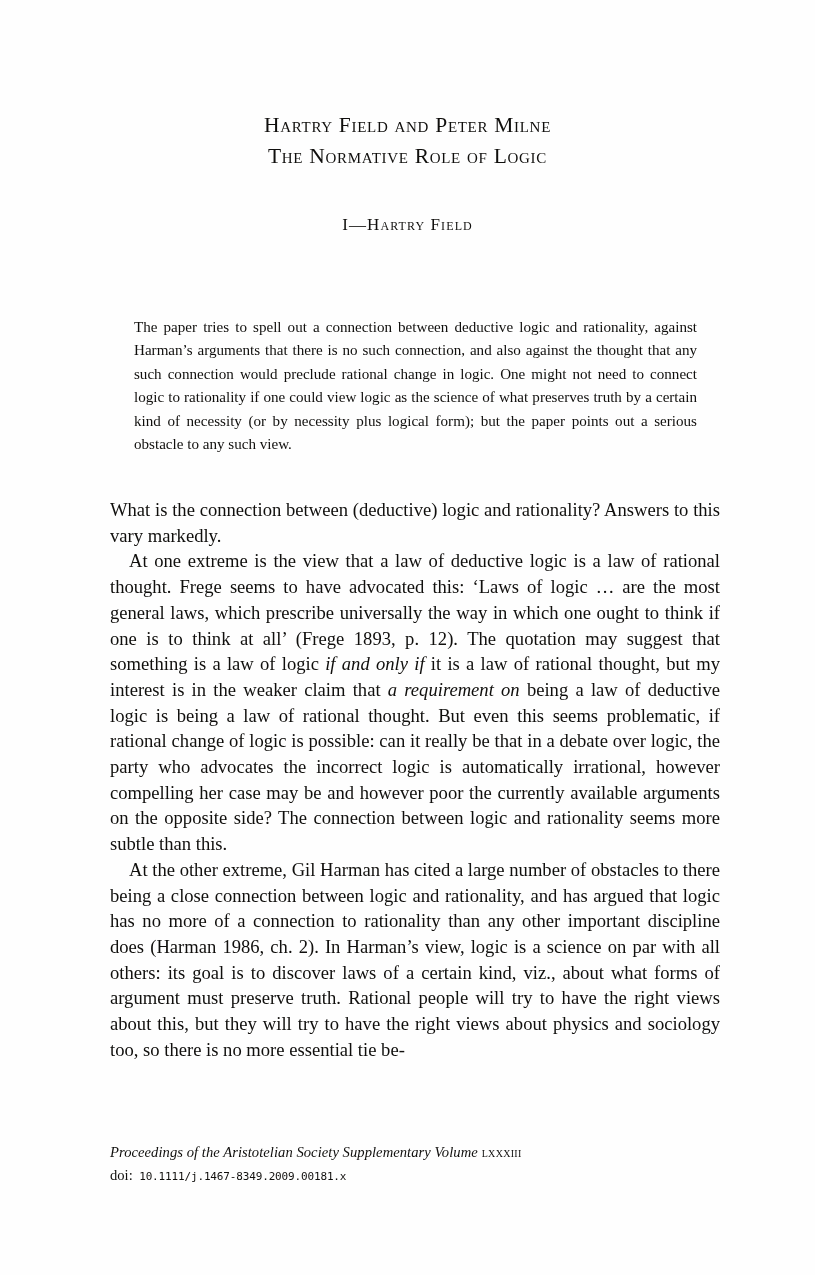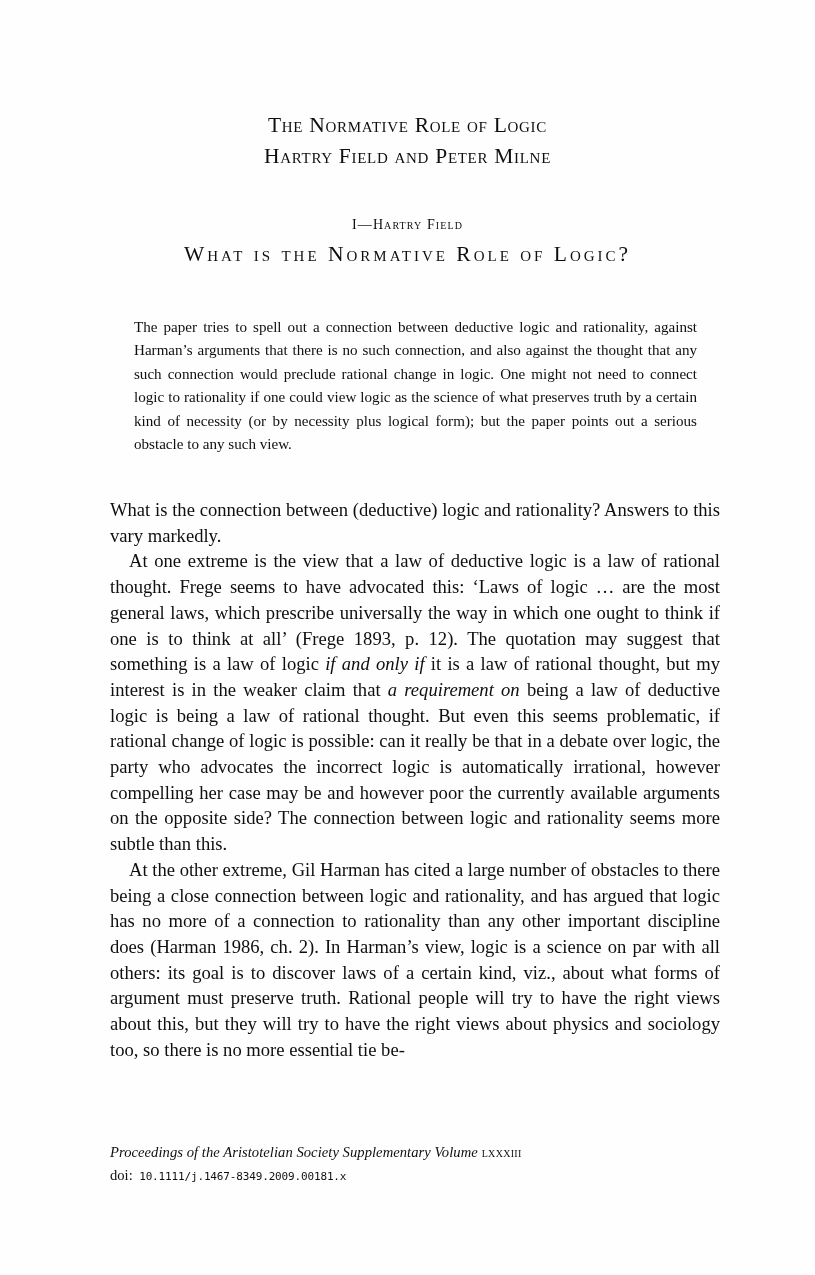--- a/index.html
+++ b/index.html
@@ -40,21 +40,21 @@
   }
 
   .section-block {
     position: absolute;
     left: 0;
     top: 211px;
     width: 815px;
     text-align: center;
   }
   .section-author {
-    font-size: 14px;
+    font-size: 17px;
     line-height: 27px;
     font-variant: small-caps;
     letter-spacing: 1.1px;
     white-space: nowrap;
     font-family: Liberation Serif, serif;
   }
   .section-title {
     font-size: 21.5px;
     line-height: 31px;
     font-variant: small-caps;
@@ -132,27 +132,26 @@
     font-size: 11px;
     letter-spacing: -0.15px;
   }
 </style>
 </head>
 <body>
 
 <div class="page">
 
   <div class="title-block">
+    <div class="title-line">Hartry Field and Peter Milne</div>
     <div class="title-line">The Normative Role of Logic</div>
-    <div class="title-line">Hartry Field and Peter Milne</div>
   </div>
 
   <div class="section-block">
     <div class="section-author">I—Hartry  Field</div>
-    <div class="section-title">What is the Normative Role of Logic?</div>
   </div>
 
   <div class="abstract">The paper tries to spell out a connection between deductive logic and rationality, against Harman’s arguments that there is no such connection, and also against the thought that any such connection would preclude rational change in logic. One might not need to connect logic to rationality if one could view logic as the science of what preserves truth by a certain kind of necessity (or by necessity plus logical form); but the paper points out a serious obstacle to any such view.</div>
 
   <div class="body-text">
 
   <p><span>What is the connection between (deductive) logic and rationality? Answers to this vary markedly.</span></p>
       <p class="indent"><span>At one extreme is the view that a law of deductive logic is a law of rational thought. Frege seems to have advocated this: ‘Laws of logic … are the most general laws, which prescribe universally the way in which one ought to think if one is to think at all’ (Frege 1893, p. 12). The quotation may suggest that something is a law of logic </span><i>if and only if</i><span> it is a law of rational thought, but my interest is in the weaker claim that </span><i>a requirement on</i><span> being a law of deductive logic is being a law of rational thought. But even this seems problematic, if rational change of logic is possible: can it really be that in a debate over logic, the party who advocates the incorrect logic is automatically irrational, however compelling her case may be and however poor the currently available arguments on the opposite side? The connection between logic and rationality seems more subtle than this.</span></p>
       <p class="indent"><span>At the other extreme, Gil Harman has cited a large number of obstacles to there being a close connection between logic and rationality, and has argued that logic has no more of a connection to rationality than any other important discipline does (Harman 1986, ch. 2). In Harman’s view, logic is a science on par with all others: its goal is to discover laws of a certain kind, viz., about what forms of argument must preserve truth. Rational people will try to have the right views about this, but they will try to have the right views about physics and sociology too, so there is no more essential tie be-</span></p>
     </div>

